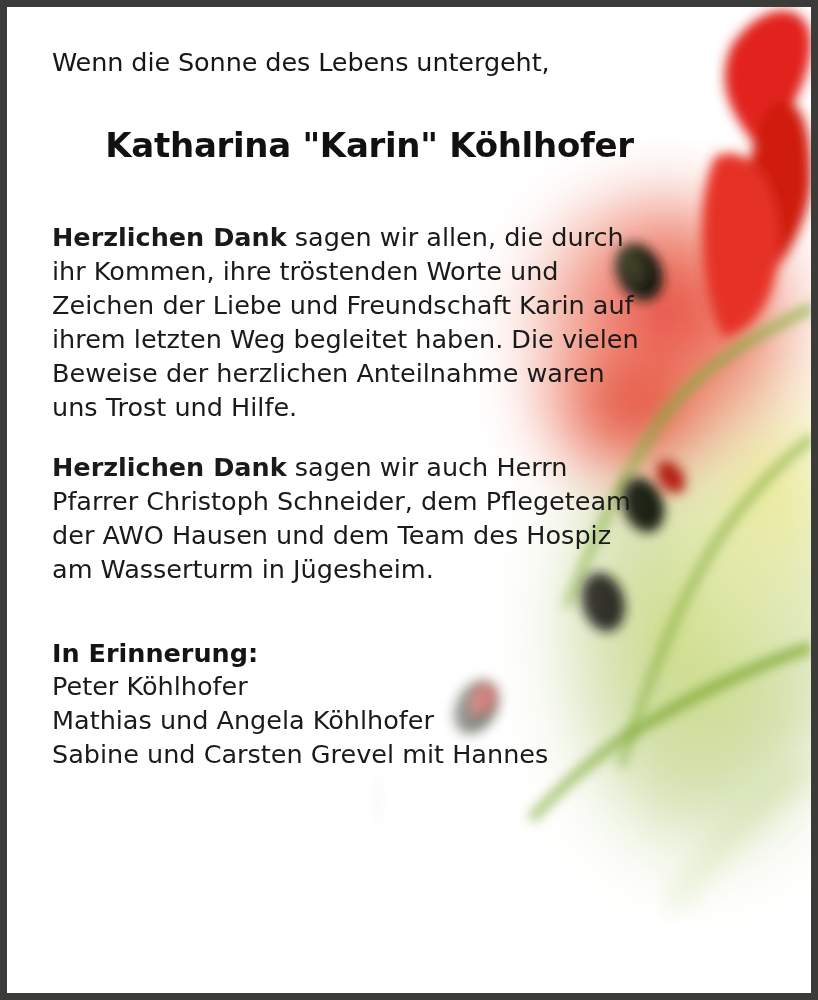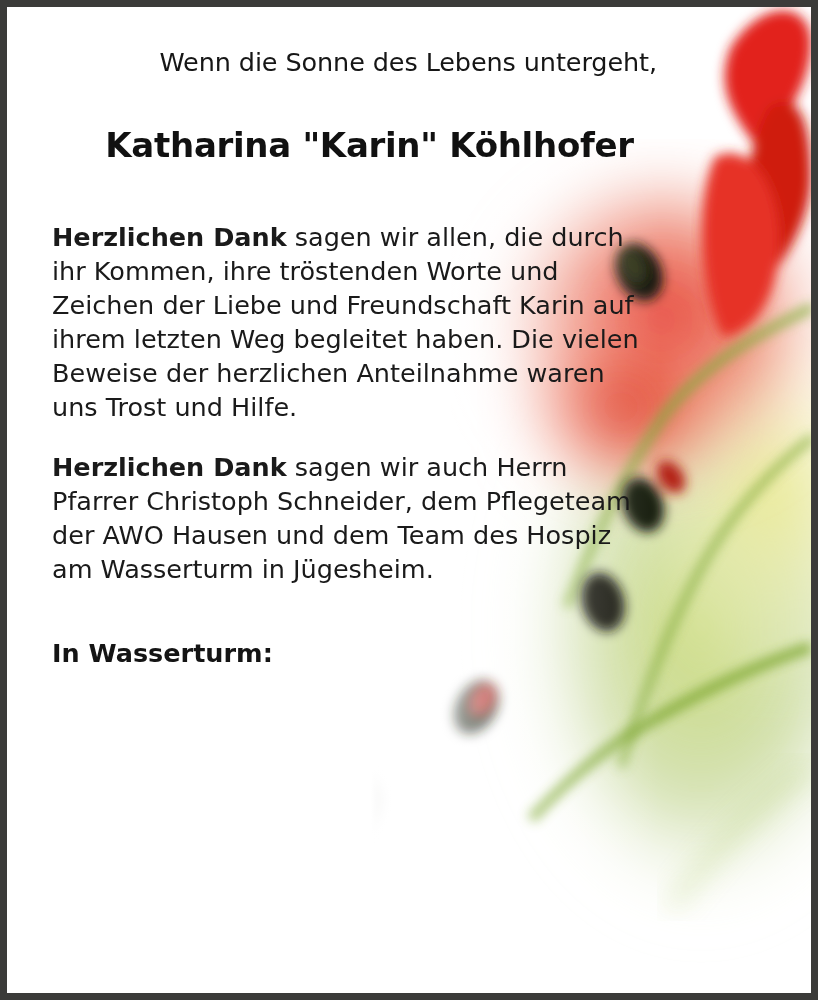--- a/index.html
+++ b/index.html
@@ -37,21 +37,21 @@
   .art svg { display: block; }
 
   
   .content {
     position: relative;
     z-index: 3;
     padding: 38px 40px 0 45px;
   }
 
   .verse {
-    text-align: right;
+    text-align: left;
     color: #161616;
     font-size: 25.5px;
     line-height: 1.35;
     letter-spacing: -0.1px;
     width: 605px;
   }
   .verse .line2 { display: block; }
 
   .name {
     margin-top: 46px;
@@ -200,17 +200,22 @@
 
     <div class="para">
       <b>Herzlichen Dank</b><span> sagen wir allen, die durch ihr Kommen, ihre tröstenden Worte und Zeichen der Liebe und Freundschaft Karin auf ihrem letzten Weg begleitet haben. Die vielen Beweise der herzlichen Anteilnahme waren uns Trost und Hilfe.</span>
     </div>
 
     <div class="para second">
       <b>Herzlichen Dank</b><span> sagen wir auch Herrn Pfarrer Christoph Schneider, dem Pflegeteam der AWO Hausen und dem Team des Hospiz am Wasserturm in Jügesheim.</span>
     </div>
 
     <div class="thanks-block">
-      <div class="thanks-title">In Wasserturm:</div>
+      <div class="thanks-title">In Erinnerung:</div>
+      <div class="thanks-list">
+        <div>Peter Köhlhofer</div>
+        <div>Mathias und Angela Köhlhofer</div>
+        <div>Sabine und Carsten Grevel mit Hannes</div>
+      </div>
     </div>
 
   </div>
 </div>
 
 </body></html>

